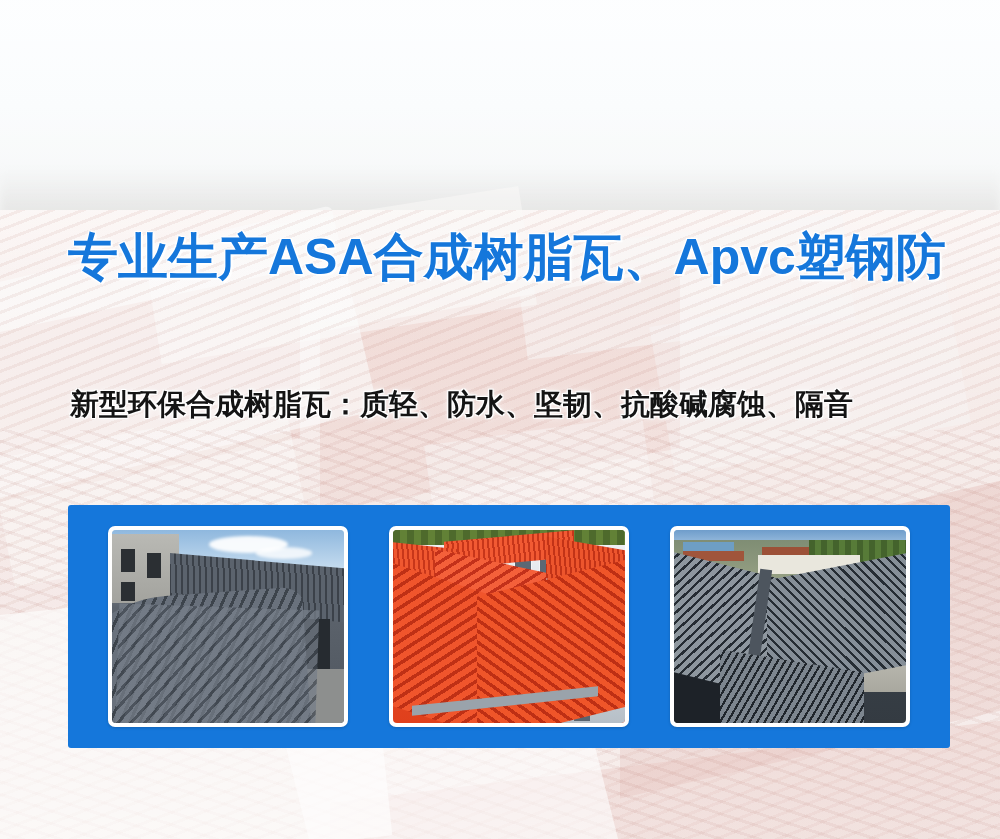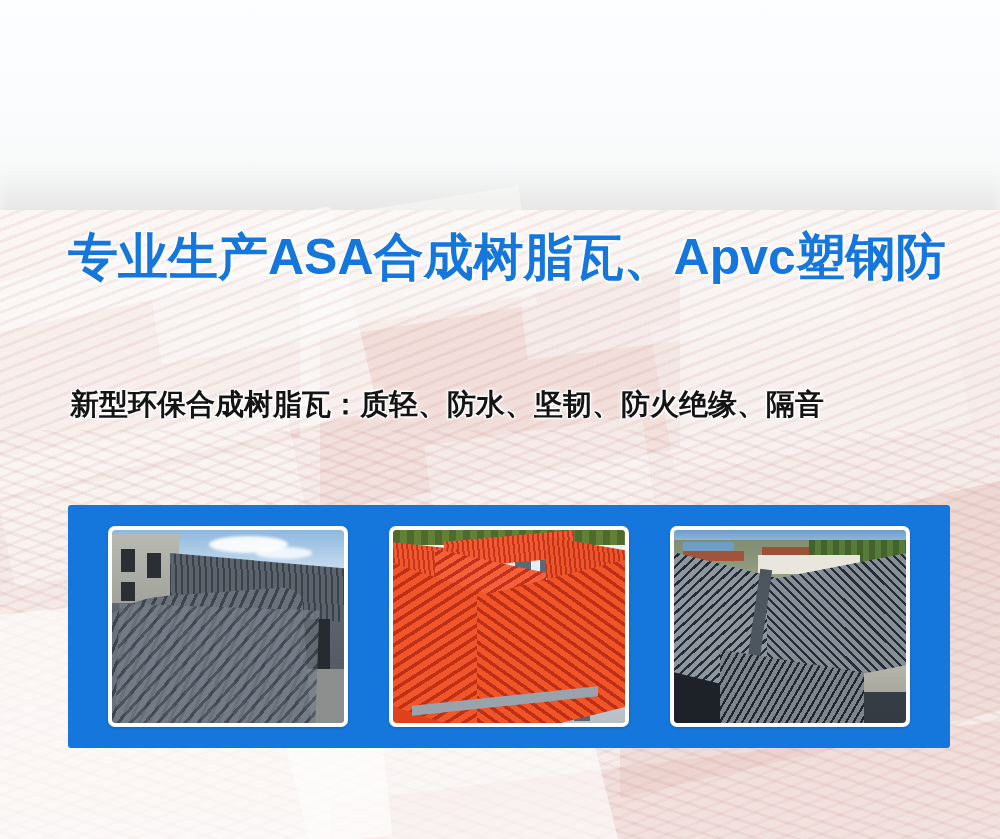--- a/index.html
+++ b/index.html
@@ -304,21 +304,21 @@
     <div class="plane p5"></div>
     <div class="plane p6"></div>
     <div class="bg-wash"></div>
   </div>
 
   <div class="headline">
     <span class="hl-line">专业生产ASA合成树脂瓦、Apvc塑钢防</span>
   </div>
 
   <div class="subhead">
-    <span class="sub-line">新型环保合成树脂瓦：质轻、防水、坚韧、防火绝缘、隔音</span>
+    <span class="sub-line">新型环保合成树脂瓦：质轻、防水、坚韧、抗酸碱腐蚀、隔音</span>
     <span class="sub-line">抗污染、抗酸碱腐蚀、抗风防震、防火绝缘</span>
     <span class="sub-line gap">安装简单、过硬品质·安全保障</span>
   </div>
 
   <div class="gallery">
 
     <div class="photo-frame">
       <div class="photo ph1">
         <div class="sky"></div>
         <div class="cloud1"></div>

